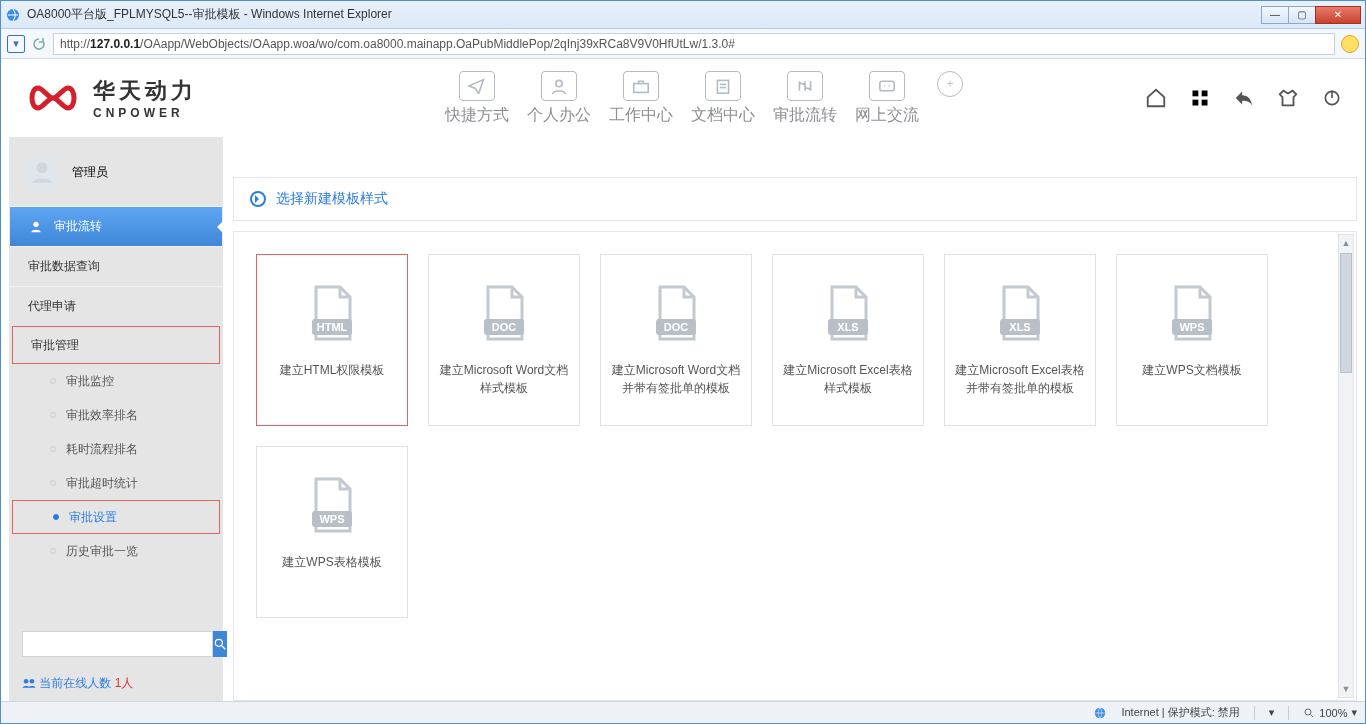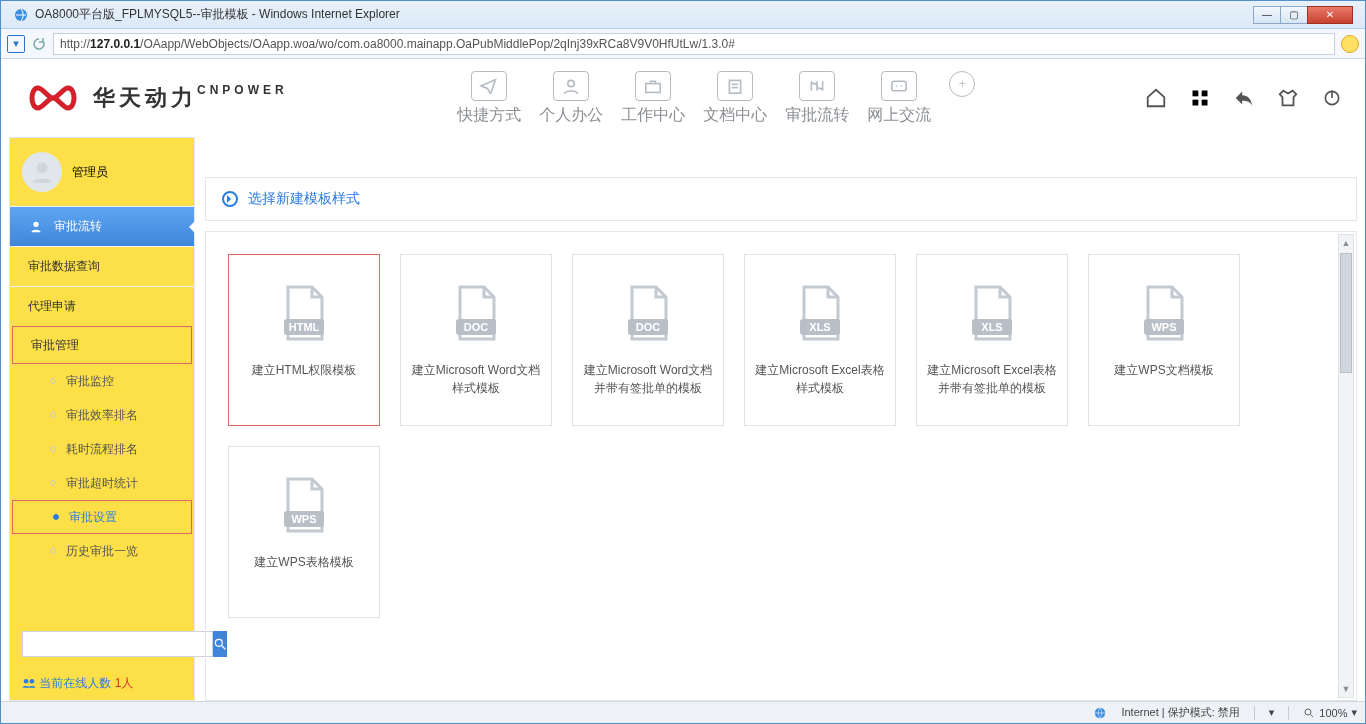--- a/index.html
+++ b/index.html
@@ -1,50 +1,50 @@
 <!DOCTYPE html>
 <html><head>
 <meta charset="utf-8">
 <style>
 * { box-sizing: border-box; margin: 0; padding: 0; font-family: "Microsoft YaHei", Arial, sans-serif; }
 body { background: #fff; font-size: 12px; overflow: hidden; }
 
 
 .window { width: 1366px; height: 724px; border: 1px solid #4e90c7; display: flex; flex-direction: column; background: #fff; }
-.titlebar { height: 28px; background: linear-gradient(#e8f1fb, #dce9f8); display: flex; align-items: center; padding: 0 12px; border-bottom: 1px solid #b5cde4; }
+.titlebar { height: 28px; background: linear-gradient(#e8f1fb, #dce9f8); display: flex; align-items: center; padding: 0 4px; border-bottom: 1px solid #b5cde4; }
 .titlebar .ie-icon { width: 16px; height: 16px; margin-right: 6px; }
 .titlebar .title { flex: 1; color: #333; font-size: 12px; }
 .win-btns { display: flex; }
 .win-btn { width: 28px; height: 18px; border: 1px solid #8ba8c6; background: linear-gradient(#f2f7fc,#d6e5f4); margin-left: -1px; display:flex;align-items:center;justify-content:center; font-size:10px; color:#333; }
 .win-btn.close { background: linear-gradient(#e97a6b,#c8412f); color:#fff; border-color:#a03224; width:46px; }
 
 .addrbar { height: 30px; display:flex; align-items:center; padding:2px 6px; gap:6px; border-bottom:1px solid #cfd8e1; background:#f4f8fc; }
 .addrbar .shield { width:18px; height:18px; border:1px solid #2e72c9; border-radius:2px; display:flex;align-items:center;justify-content:center; color:#2e72c9; font-size:11px;}
 .addrbar .url { flex:1; height:22px; border:1px solid #c5d1de; background:#fff; padding:0 6px; display:flex; align-items:center; color:#555; font-size:12px; overflow:hidden; white-space:nowrap; }
 .addrbar .url .host { color:#222;font-weight:bold; }
 .addrbar .dot { width:18px;height:18px; border:1px solid #d9a72a; border-radius:50%; background:#ffe063; }
 
 
 .app { flex:1; display:flex; flex-direction:column; background:#fff; }
 .header { height:78px; display:flex; align-items:center; padding:0 22px; }
 .logo { display:flex; align-items:center; gap:10px; min-width:240px; }
 .logo-mark { width:60px; height:36px; }
-.logo-text { display:flex; flex-direction:row; }
+.logo-text { display:flex; flex-direction:column; }
 .logo-cn { font-size:22px; font-weight:bold; letter-spacing:4px; color:#333; }
 .logo-en { font-size:12px; letter-spacing:4px; color:#333; font-weight:bold;}
 .nav { flex:1; display:flex; justify-content:center; gap:18px; }
 .nav-item { display:flex; flex-direction:column; align-items:center; gap:4px; color:#8b8f94; cursor:pointer; }
 .nav-item .nicon { width:36px; height:30px; border:1.5px solid #b5bbc2; border-radius:4px; display:flex;align-items:center;justify-content:center; color:#b5bbc2;}
 .nav-item.add .nicon { border-radius:50%; width:26px;height:26px; }
 .nav-item span { font-size:16px; }
 .header-right { display:flex; gap:22px; color:#5a5e63; }
 .header-right .hicon { width:22px; height:22px; display:flex;align-items:center;justify-content:center; cursor:pointer; }
 
 .content { flex:1; display:flex; padding:0 8px 0 8px; gap:10px; overflow:hidden;}
-.sidebar { width:186px; border:1px solid #e3e6ea; display:flex; flex-direction:column; background:#fde047; }
+.sidebar { width:214px; border:1px solid #e3e6ea; display:flex; flex-direction:column; background:#e5e5e5; }
 .user { display:flex; align-items:center; gap:10px; padding:14px 12px; }
 .avatar { width:40px; height:40px; border-radius:50%; background:#e1e6eb; display:flex;align-items:center;justify-content:center; color:#c2c9d0;}
 .side-nav { flex:1; display:flex; flex-direction:column; }
 .side-cat { height:40px; display:flex; align-items:center; padding:0 18px; gap:10px; color:#333; cursor:pointer; border-top:1px solid #f0f2f4;}
 .side-cat.active { background: linear-gradient(#5ea5f1,#3f86da); color:#fff; position:relative;}
 .side-cat.active::after { content:""; position:absolute; right:-1px; top:50%; transform:translateY(-50%); border:6px solid transparent; border-right-color:#fff;}
 .side-cat.boxed { border:1px solid #d66; margin:0 2px; height:38px;}
 .side-sub { height:34px; display:flex; align-items:center; gap:10px; padding-left:40px; color:#555; cursor:pointer; font-size:12px;}
 .side-sub .dot { width:6px;height:6px;border:1px solid #c7ccd2; border-radius:50%; }
 .side-sub.active { color:#2b7de0; border:1px solid #e06666; margin:0 2px;}

